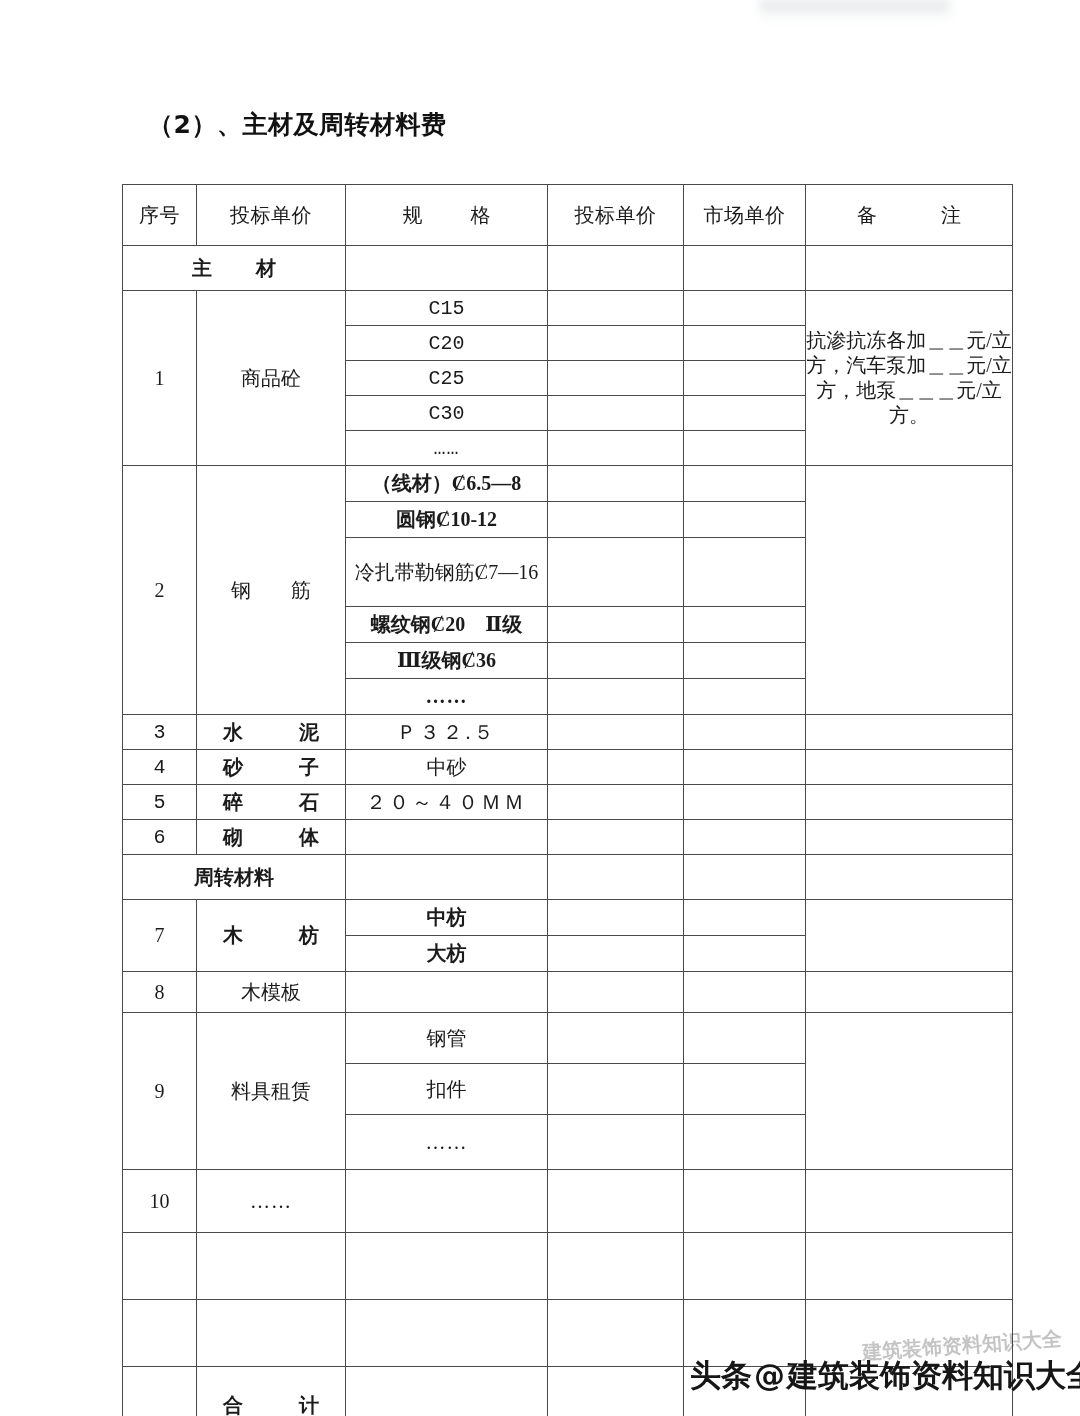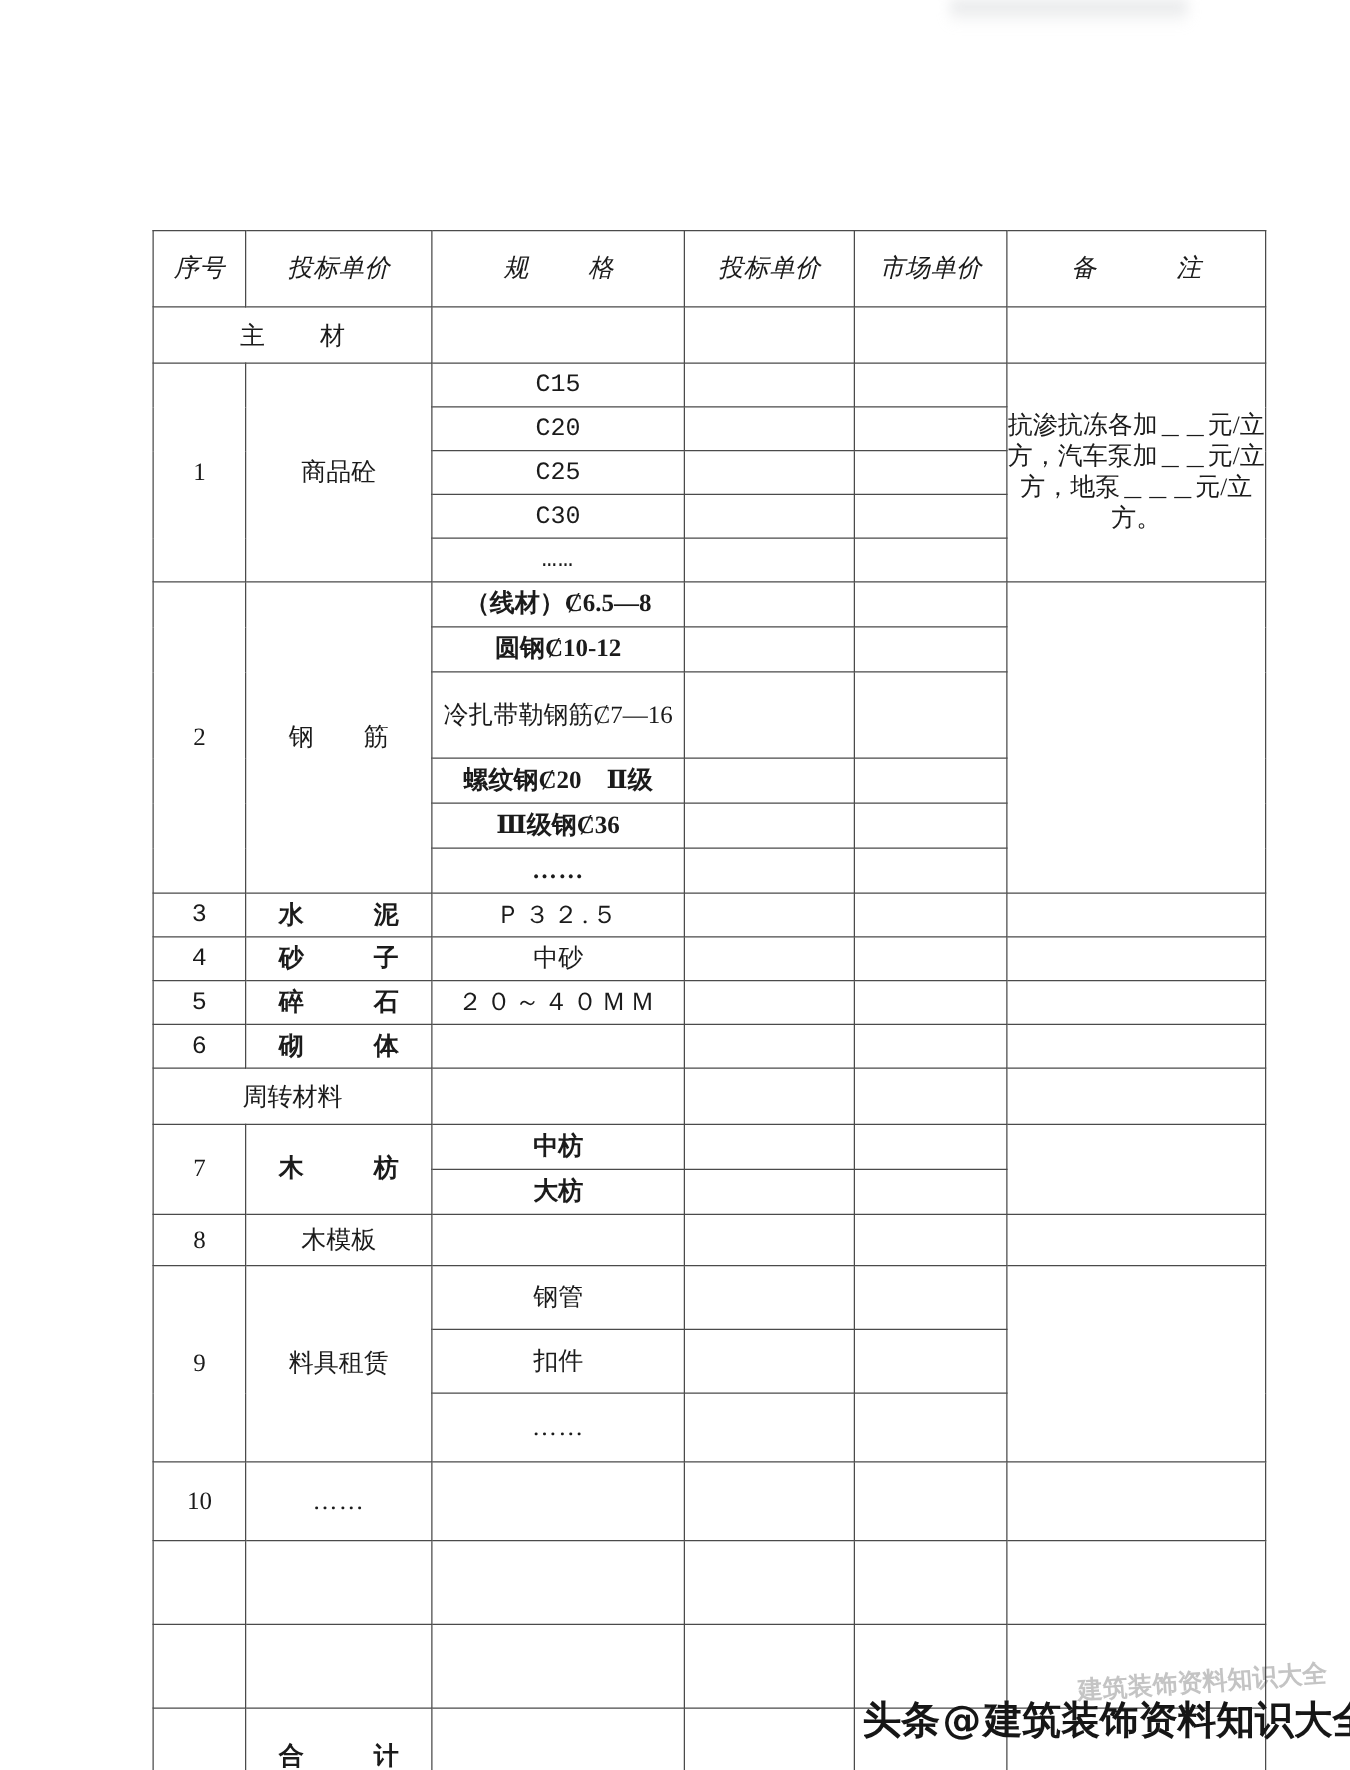--- a/index.html
+++ b/index.html
@@ -72,31 +72,30 @@
   col.c2 { width: 149px; }
   col.c3 { width: 202px; }
   col.c4 { width: 136px; }
   col.c5 { width: 122px; }
   col.c6 { width: 207px; }
 
   .hd {
     height: 60px;
     font-size: 21px;
     letter-spacing: 0.5px;
-    font-style: italic;
   }
   .sp3 { letter-spacing: 14px; text-indent: 14px; }
   .sp2 { letter-spacing: 22px; text-indent: 22px; }
 
   .section-row td {
     height: 44px;
   }
   .section-label {
     font-family: "DejaVu Sans", "Liberation Sans", sans-serif;
-    font-weight: normal;
+    font-weight: bold;
     font-size: 20px;
   }
   .section-label.wide { letter-spacing: 12px; text-indent: 12px; }
 
   .r-num { font-size: 20px; }
   .item-name { font-size: 20px; }
   .item-name.sp { letter-spacing: 18px; text-indent: 18px; font-weight: bold; }
   .item-name.sp-sm { letter-spacing: 10px; text-indent: 10px; }
 
   .spec { font-size: 20px; }
@@ -155,20 +154,21 @@
     padding: 0 2px;
   }
 </style>
 </head>
 <body>
 
 <div class="page">
 
   <div class="top-smudge"></div>
 
+  <div class="doc-heading">（2）、主材及周转材料费</div>
 
   <div class="tbl-wrap">
     <table class="grid">
       <colgroup>
         <col class="c1">
           <col class="c2">
           <col class="c3">
           <col class="c4">
           <col class="c5">
           <col class="c6">

